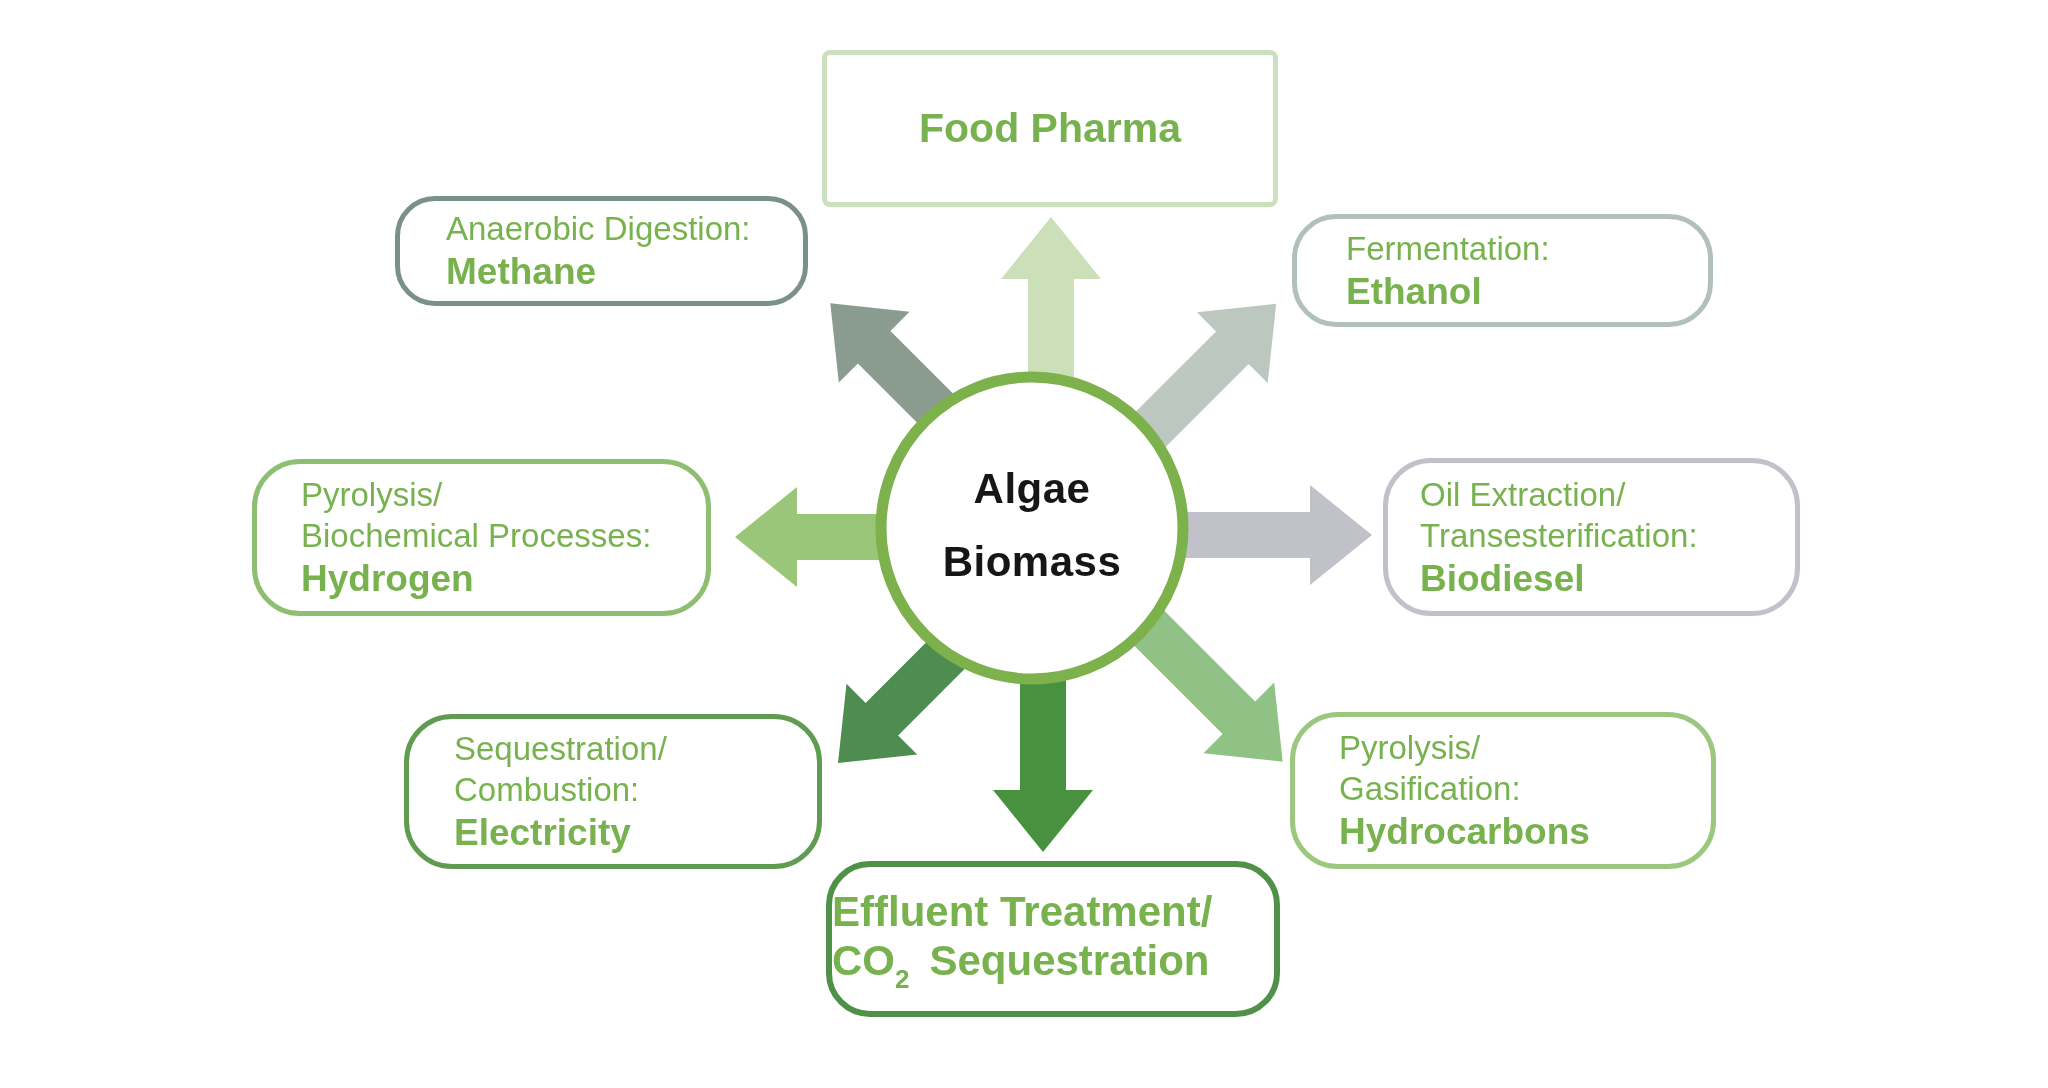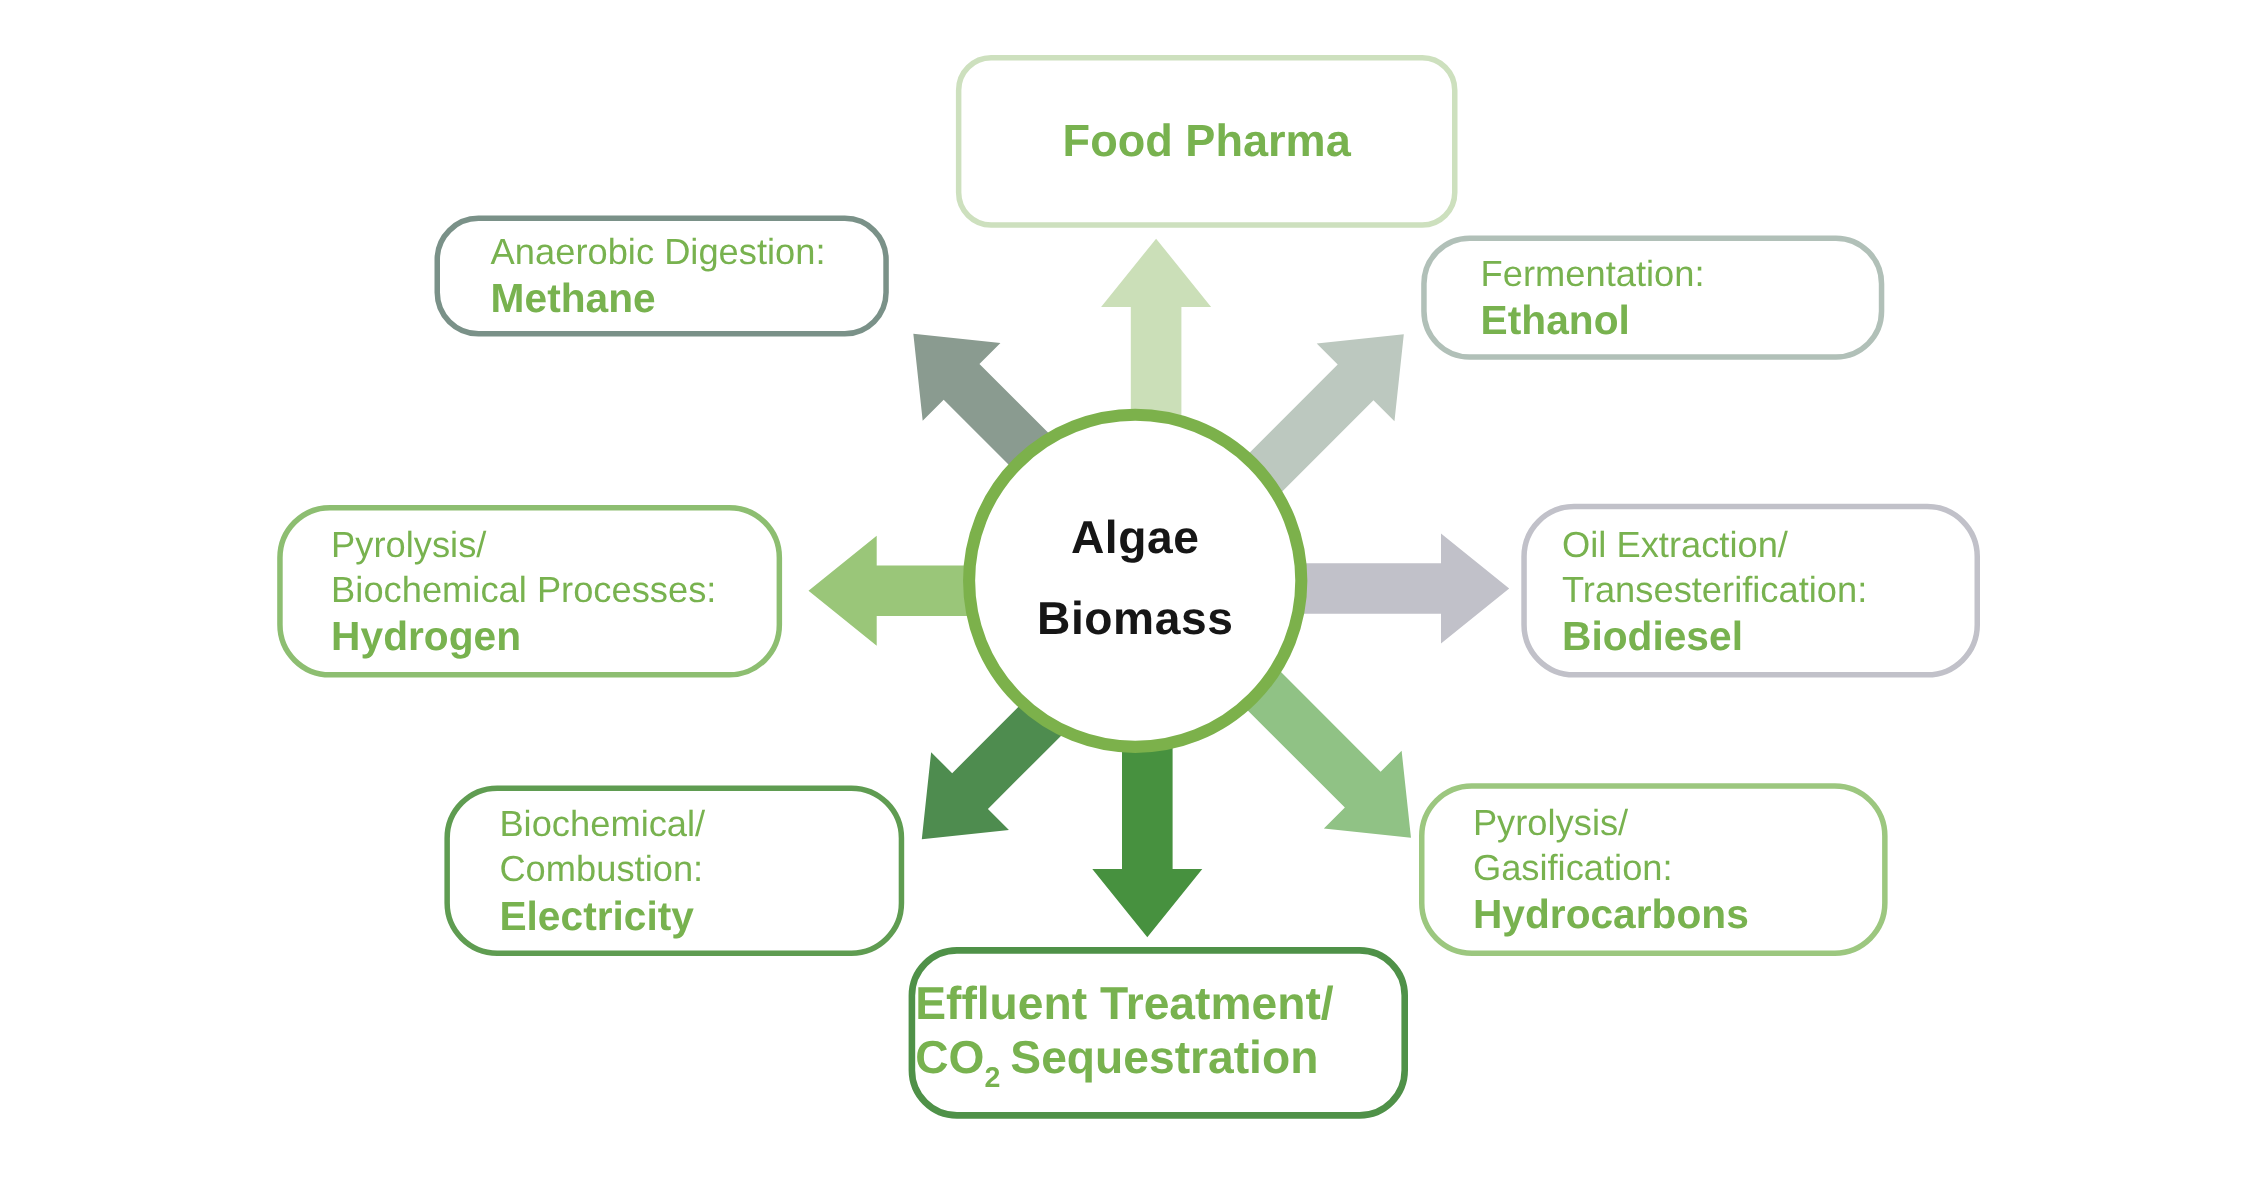--- a/index.html
+++ b/index.html
@@ -35,21 +35,21 @@
   }
   .box .bold {
     font-size: 37px;
     line-height: 45px;
     font-weight: bold;
     white-space: nowrap;
   }
   
   #box-food-pharma {
     left: 822px; top: 50px; width: 456px; height: 157px;
-    border-radius: 32px; align-items: center; margin-left: 47px;
+    border-radius: 8px; align-items: center;
   }
   #box-food-pharma .bold { font-size: 41px; }
   #box-methane {
     left: 395px; top: 196px; width: 413px; height: 110px;
     border-radius: 40px; padding-left: 46px;
   }
   #box-ethanol {
     left: 1292px; top: 194px; width: 421px; height: 113px;
     border-radius: 44px; padding-left: 49px;
   }
@@ -72,21 +72,21 @@
   #box-effluent {
     left: 826px; top: 861px; width: 454px; height: 156px;
     border-radius: 44px; border-width: 6px; 
   }
   #box-effluent .bold { font-size: 42px; line-height: 49px; }
   #box-effluent .sub {
     font-size: 26px;
     position: relative;
     top: 13px;
   }
-  #box-effluent .co-rest { margin-left: 9px; }
+  #box-effluent .co-rest { margin-left: 20px; }
   .center-label {
     position: absolute;
     left: 832px; top: 452px; width: 400px;
     text-align: center;
     font-size: 42px;
     font-weight: bold;
     line-height: 73px;
     color: #161616;
     letter-spacing: 0.5px;
   }
@@ -133,21 +133,21 @@
     <div class="bold">Hydrogen</div>
   </div>
 
   <div class="box" id="box-biodiesel" style="border-color: rgb(193, 193, 201); color: rgb(120, 178, 79);">
     <div class="reg">Oil Extraction/</div>
     <div class="reg">Transesterification:</div>
     <div class="bold">Biodiesel</div>
   </div>
 
   <div class="box" id="box-electricity" style="border-color: rgb(95, 156, 81); color: rgb(120, 178, 79);">
-    <div class="reg">Biochemical/</div>
+    <div class="reg">Sequestration/</div>
     <div class="reg">Combustion:</div>
     <div class="bold">Electricity</div>
   </div>
 
   <div class="box" id="box-hydrocarbons" style="border-color: rgb(156, 199, 127); color: rgb(120, 178, 79);">
     <div class="reg">Pyrolysis/</div>
     <div class="reg">Gasification:</div>
     <div class="bold">Hydrocarbons</div>
   </div>
 

